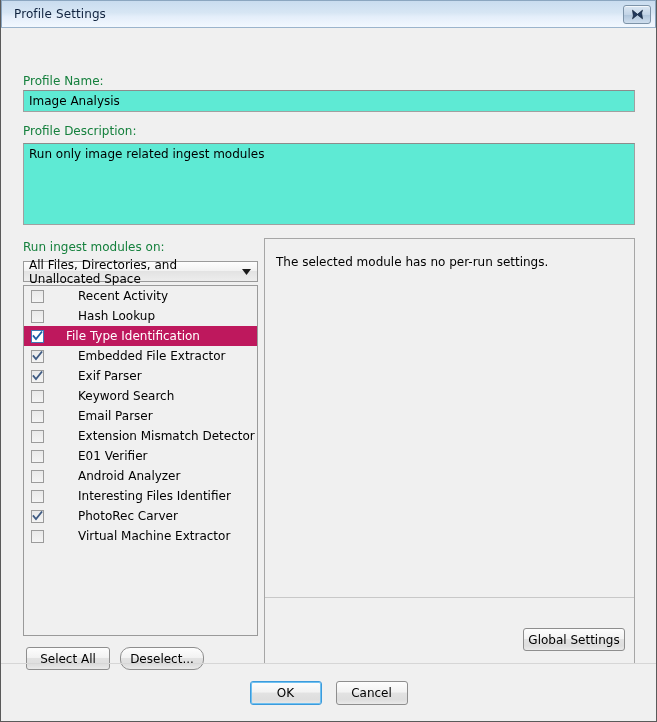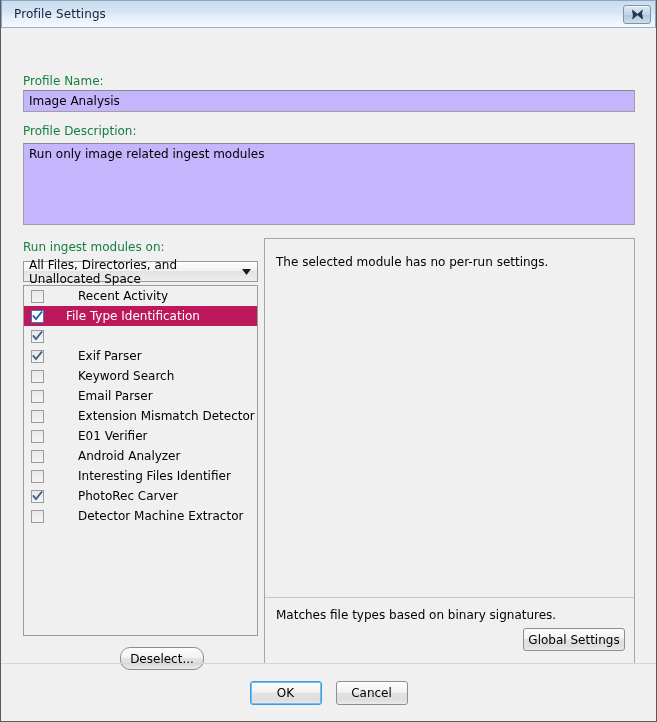--- a/index.html
+++ b/index.html
@@ -60,21 +60,21 @@
   }
 
   .lbl {
     position: absolute;
     font-size: 12px;
     color: #15803d;
   }
 
   .textbox {
     position: absolute;
-    background: #c4b5fd;
+    background: #5eead4;
     border: 1px solid #a0a0a0;
     border-top-color: #8c8c8c;
     font-size: 12px;
     color: #000;
     padding: 3px 5px;
     overflow: hidden;
     white-space: pre-wrap;
     line-height: 15px;
   }
 
@@ -236,34 +236,39 @@
             <path d="M0 0 L9 0 L4.5 6 Z" fill="#1b1b1b"></path>
           </svg>
       </span>
     </div>
 
     <div id="module-list">
         <div class="mrow">
           <div class="cb"></div>
           <span class="mlabel">Recent Activity</span>
         </div>
+        <div class="mrow">
+          <div class="cb"></div>
+          <span class="mlabel">Hash Lookup</span>
+        </div>
         <div class="mrow selected">
           <div class="cb">
             <svg width="11" height="10" viewBox="0 0 11 10">
               <path d="M1.5 5 L4 8 L9.5 1.2" fill="none" stroke="#1c5fa8" stroke-width="1.8" stroke-linecap="square"></path>
             </svg>
           </div>
           <span class="mlabel">File Type Identification</span>
         </div>
         <div class="mrow">
           <div class="cb">
             <svg width="11" height="10" viewBox="0 0 11 10">
               <path d="M1.5 5 L4 8 L9.5 1.2" fill="none" stroke="#3f5b83" stroke-width="1.8" stroke-linecap="square"></path>
             </svg>
           </div>
+          <span class="mlabel">Embedded File Extractor</span>
         </div>
         <div class="mrow">
           <div class="cb">
             <svg width="11" height="10" viewBox="0 0 11 10">
               <path d="M1.5 5 L4 8 L9.5 1.2" fill="none" stroke="#3f5b83" stroke-width="1.8" stroke-linecap="square"></path>
             </svg>
           </div>
           <span class="mlabel">Exif Parser</span>
         </div>
         <div class="mrow">
@@ -293,30 +298,30 @@
         <div class="mrow">
           <div class="cb">
             <svg width="11" height="10" viewBox="0 0 11 10">
               <path d="M1.5 5 L4 8 L9.5 1.2" fill="none" stroke="#3f5b83" stroke-width="1.8" stroke-linecap="square"></path>
             </svg>
           </div>
           <span class="mlabel">PhotoRec Carver</span>
         </div>
         <div class="mrow">
           <div class="cb"></div>
-          <span class="mlabel">Detector Machine Extractor</span>
+          <span class="mlabel">Virtual Machine Extractor</span>
         </div>
       </div>
 
+    <div class="btn" style="left:25px; top:619px; width:84px; height:23px;">Select All</div>
     <div class="btn" style="left:119px; top:619px; width:84px; height:23px;border-radius:10px;">Deselect...</div>
 
     <div id="settings-panel">
       <div id="panel-top-text">The selected module has no per-run settings.</div>
       <div id="panel-divider"></div>
-      <div id="panel-desc">Matches file types based on binary signatures.</div>
       <div id="global-settings-btn" class="btn" style="position:absolute;">Global Settings</div>
     </div>
 
     <div id="footer">
       <div id="ok-btn" class="footer-btn">OK</div>
       <div class="footer-btn">Cancel</div>
     </div>
 
   </div>
 </div>

